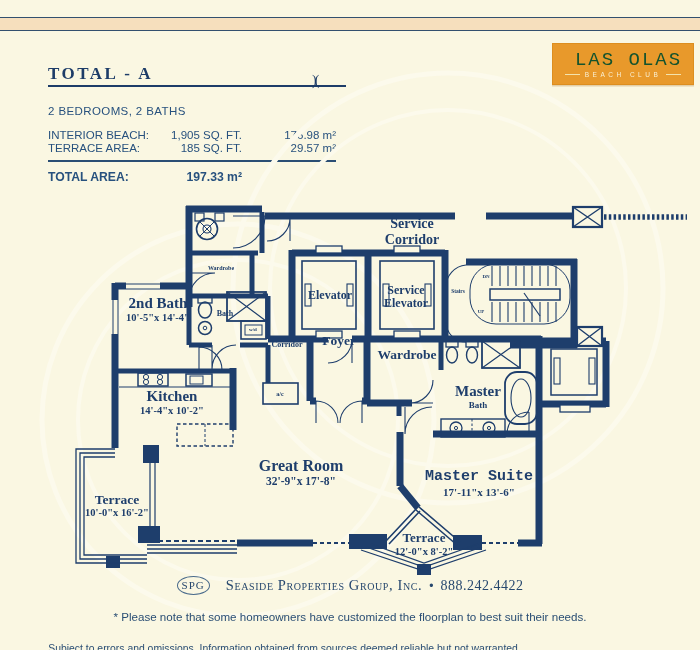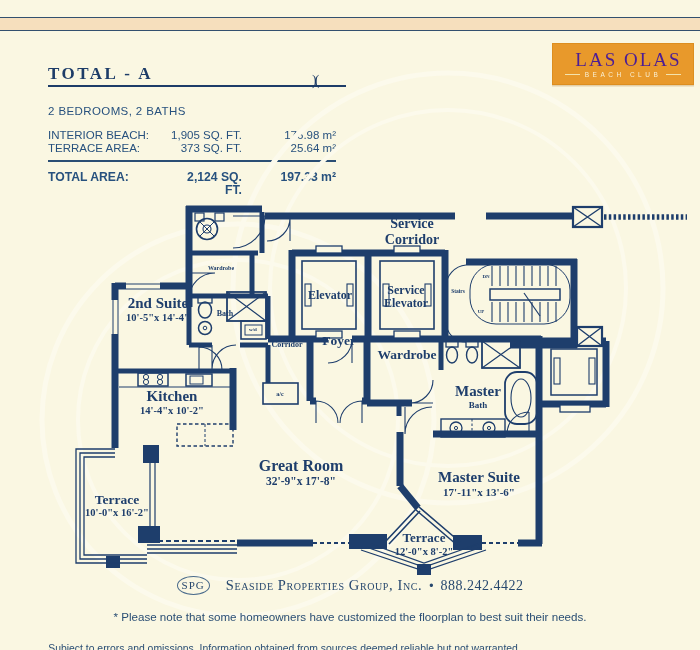--- a/index.html
+++ b/index.html
@@ -17,22 +17,22 @@
   .subtitle{position:absolute;left:48px;top:105px;font-size:11.5px;letter-spacing:.4px;}
   .area-table{position:absolute;left:48px;top:129px;width:288px;font-size:11.5px;}
   .area-row{display:grid;grid-template-columns:122px 72px 94px;line-height:13px;}
   .area-row .c2,.area-row .c3{text-align:right;}
   .table-rule{width:288px;height:1.6px;background:#2A4E74;margin:5px 0 9px 0;}
   .total-row{font-weight:bold;font-size:12.2px;}
   
   .logo{position:absolute;left:552px;top:43px;width:140px;height:40px;background:#E8992B;
         border:1px solid #DD8E1F;box-shadow:0 1.5px 0 #E3CFA8;display:flex;flex-direction:column;
         align-items:center;justify-content:center;}
-  .logo-name{font-family:Liberation Serif, serif;font-size:19px;letter-spacing:2px;
-        color:#4c1d95;line-height:20px;margin-left:11px;}
+  .logo-name{font-family:Liberation Mono, monospace;font-size:19px;letter-spacing:2px;
+        color:#14532d;line-height:20px;margin-left:11px;}
   .logo-tag{display:flex;align-items:center;gap:5px;font-size:6.5px;letter-spacing:3.5px;
         color:#F9F0D4;margin-top:1px;}
   .logo-tag::before,.logo-tag::after{content:"";width:15px;height:1px;background:#F3E3AC;}
   
   svg.plan{position:absolute;left:0;top:0;}
   .labels{position:absolute;left:0;top:0;width:632px;height:650px;pointer-events:none;}
   .plan-label{position:absolute;transform:translate(-50%,-50%);text-align:center;
         font-family:"Liberation Serif",serif;font-weight:bold;color:#1E3E6C;
         line-height:1.12;white-space:nowrap;}
   
@@ -59,27 +59,26 @@
   <div class="subtitle">2 BEDROOMS, 2 BATHS</div>
 
   <div class="area-table">
     <div class="area-row">
       <span>INTERIOR BEACH:</span>
       <span class="c2">1,905 SQ. FT.</span>
       <span class="c3">176.98 m²</span>
     </div>
     <div class="area-row">
       <span>TERRACE AREA:</span>
-      <span class="c2">373 SQ. FT.</span>
-      <span class="c3">25.64 m²</span>
+      <span class="c2">185 SQ. FT.</span>
+      <span class="c3">29.57 m²</span>
     </div>
     <div class="table-rule"></div>
     <div class="area-row total-row">
       <span>TOTAL AREA:</span>
-      <span class="c2">2,124 SQ. FT.</span>
       <span class="c3">197.33 m²</span>
     </div>
   </div>
 
   <div class="logo">
     <div class="logo-name">LAS OLAS</div>
     <div class="logo-tag">BEACH CLUB</div>
   </div>
 
   <svg class="plan" width="700" height="650" viewBox="0 0 700 650">
@@ -294,21 +293,21 @@
       <div class="plan-label" style="left: 486px; top: 277px;">
         <div style="font-size: 5px;">DN</div>
       </div>
       <div class="plan-label" style="left: 481px; top: 312px;">
         <div style="font-size: 5px;">UP</div>
       </div>
       <div class="plan-label" style="left: 221px; top: 268px;">
         <div style="font-size: 6px;">Wardrobe</div>
       </div>
       <div class="plan-label" style="left: 158px; top: 309px;">
-        <div style="font-size: 15px;">2nd Suite</div>
+        <div style="font-size: 15px;">2nd Bath</div>
         <div style="font-size: 10.5px;">10'-5"x 14'-4"</div>
       </div>
       <div class="plan-label" style="left: 225px; top: 314px;">
         <div style="font-size: 8px;">Bath</div>
       </div>
       <div class="plan-label" style="left: 253px; top: 330px;">
         <div style="font-size: 5px;">w/d</div>
       </div>
       <div class="plan-label" style="left: 287px; top: 345px;">
         <div style="font-size: 8px;">Corridor</div>
@@ -328,21 +327,21 @@
       </div>
       <div class="plan-label" style="left: 478px; top: 396px;">
         <div style="font-size: 15px;">Master</div>
         <div style="font-size: 9px;">Bath</div>
       </div>
       <div class="plan-label" style="left: 301px; top: 472px;">
         <div style="font-size: 16px;">Great Room</div>
         <div style="font-size: 11.5px;">32'-9"x 17'-8"</div>
       </div>
       <div class="plan-label" style="left: 479px; top: 484px;">
-        <div style="font-size: 15px;">Master Suite</div>
+        <div style="font-size: 15px; font-family: Liberation Mono, monospace;">Master Suite</div>
         <div style="font-size: 11px;">17'-11"x 13'-6"</div>
       </div>
       <div class="plan-label" style="left: 117px; top: 505px;">
         <div style="font-size: 13.5px;">Terrace</div>
         <div style="font-size: 10.5px;">10'-0"x 16'-2"</div>
       </div>
       <div class="plan-label" style="left: 424px; top: 544px;">
         <div style="font-size: 13px;">Terrace</div>
         <div style="font-size: 10.5px;">12'-0"x 8'-2"</div>
       </div>

